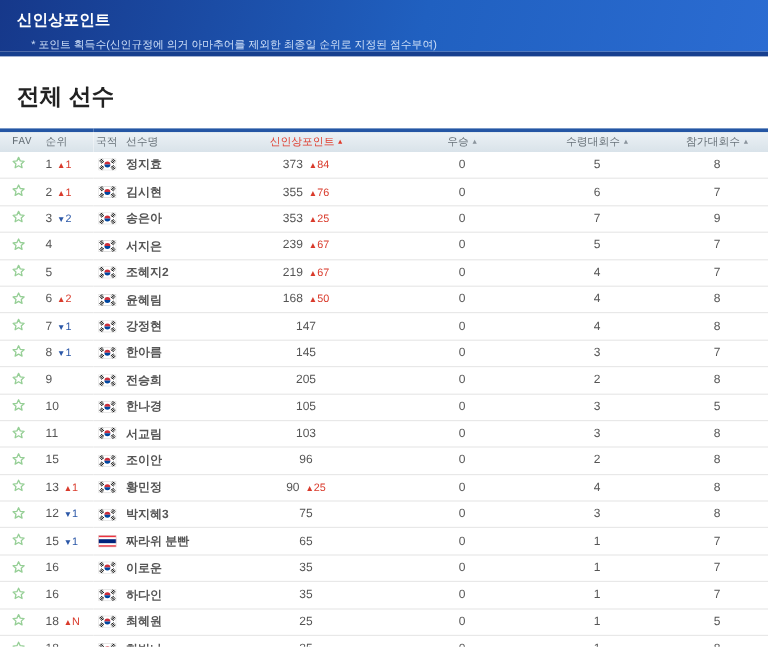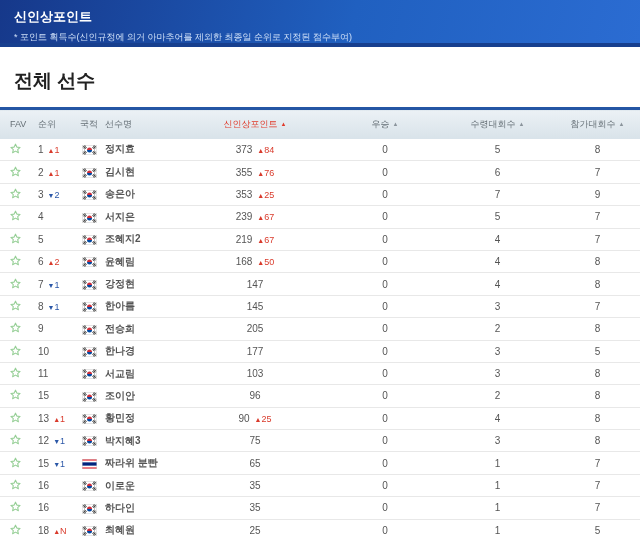--- a/index.html
+++ b/index.html
@@ -12,37 +12,37 @@
   .banner{
     height:47px;box-sizing:border-box;
     padding:8px 14px 0 14px;
     background:linear-gradient(105deg,#16388a 0%,#2060c0 55%,#2b6cd2 100%);
     border-bottom:4px solid #173f8e;
   }
   .banner h1{
     margin:0;font-size:13px;font-weight:bold;color:#ffffff;letter-spacing:0;
   }
   .banner p{
-    margin:5px 0 0 0;font-size:9px;color:#cfe0f8;
+    margin:5px 0 0 12px;font-size:9px;color:#cfe0f8;
   }
   
   .section-title{
     margin:0;padding:21px 14px 13px 14px;
     font-size:19px;font-weight:bold;color:#222;
   }
   
   table{
     width:640px;border-collapse:collapse;table-layout:fixed;
   }
   thead th{
-    height:30px;box-sizing:border-box;
+    height:18px;box-sizing:border-box;
     background:linear-gradient(#ebf1f5,#d8e2e9);
     border-top:3px solid #2456a4;
     font-size:9px;font-weight:normal;color:#667077;
-    text-align:center;padding:0;white-space:nowrap;overflow:hidden;
+    text-align:center;padding:0;white-space:nowrap;overflow:hidden;font-family:Liberation Mono, monospace;
   }
   th.sorted{color:#e03a2a;}
   th .arrow{font-size:6px;margin-left:3px;vertical-align:1px;color:#8a949c;}
   th.sorted .arrow{color:#e03a2a;}
   th.al,td.al{text-align:left;}
   th.pl10{padding-left:10px;}
   th.pl8, td.pl8{padding-left:8px;}
   th.pl5, td.pl5{padding-left:5px;}
   tbody td{
     height:22.4px;box-sizing:border-box;
@@ -443,21 +443,21 @@
                 <line x1="-3" y1="0" x2="3" y2="0"></line>
                 <line x1="-3" y1="2.4" x2="3" y2="2.4"></line>
               </g>
               <g transform="translate(5.5,15.4) rotate(34)" stroke="#1a1a1a" stroke-width="1.5">
                 <line x1="-3" y1="-2.4" x2="3" y2="-2.4"></line>
                 <line x1="-3" y1="0" x2="3" y2="0"></line>
                 <line x1="-3" y1="2.4" x2="3" y2="2.4"></line>
               </g>
             </svg></span></td>
         <td class="al pl5"><span class="pname">한나경</span></td>
-        <td><span>177</span></td>
+        <td><span>105</span></td>
         <td><span>0</span></td>
         <td><span>3</span></td>
         <td><span>5</span></td>
       </tr>
       <tr>
         <td><span class="fav-btn"><svg width="11" height="11" viewBox="0 0 24 24">
               <path d="M12 2.5l3 6.4 7 .8-5.2 4.7 1.5 6.9-6.3-3.6-6.3 3.6 1.5-6.9L2 9.7l7-.8z" fill="none" stroke="#96cf96" stroke-width="2.4" stroke-linejoin="round"></path>
             </svg></span></td>
         <td class="al pl8"><span class="rank-num">11</span></td>
         <td><span class="flag"><svg width="15" height="10" viewBox="0 0 30 20">

